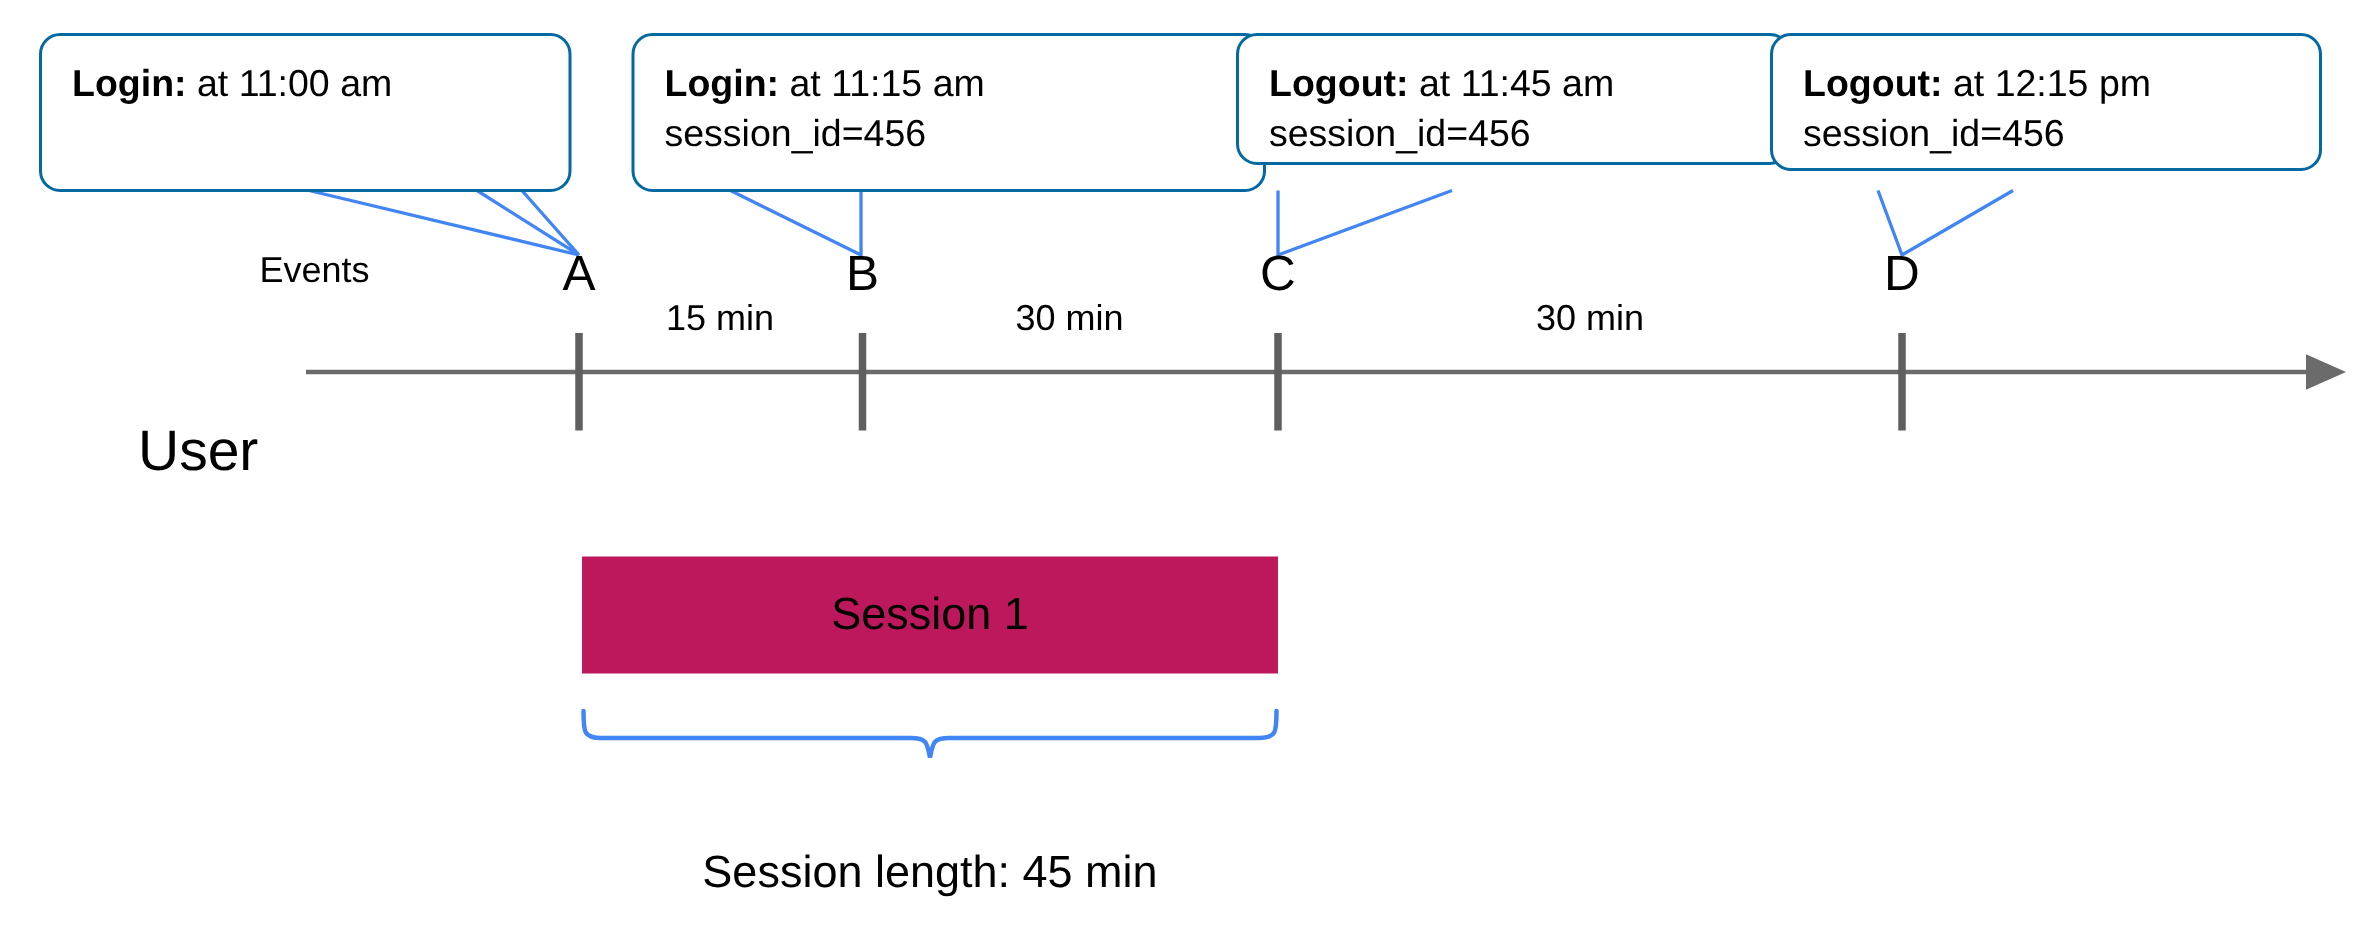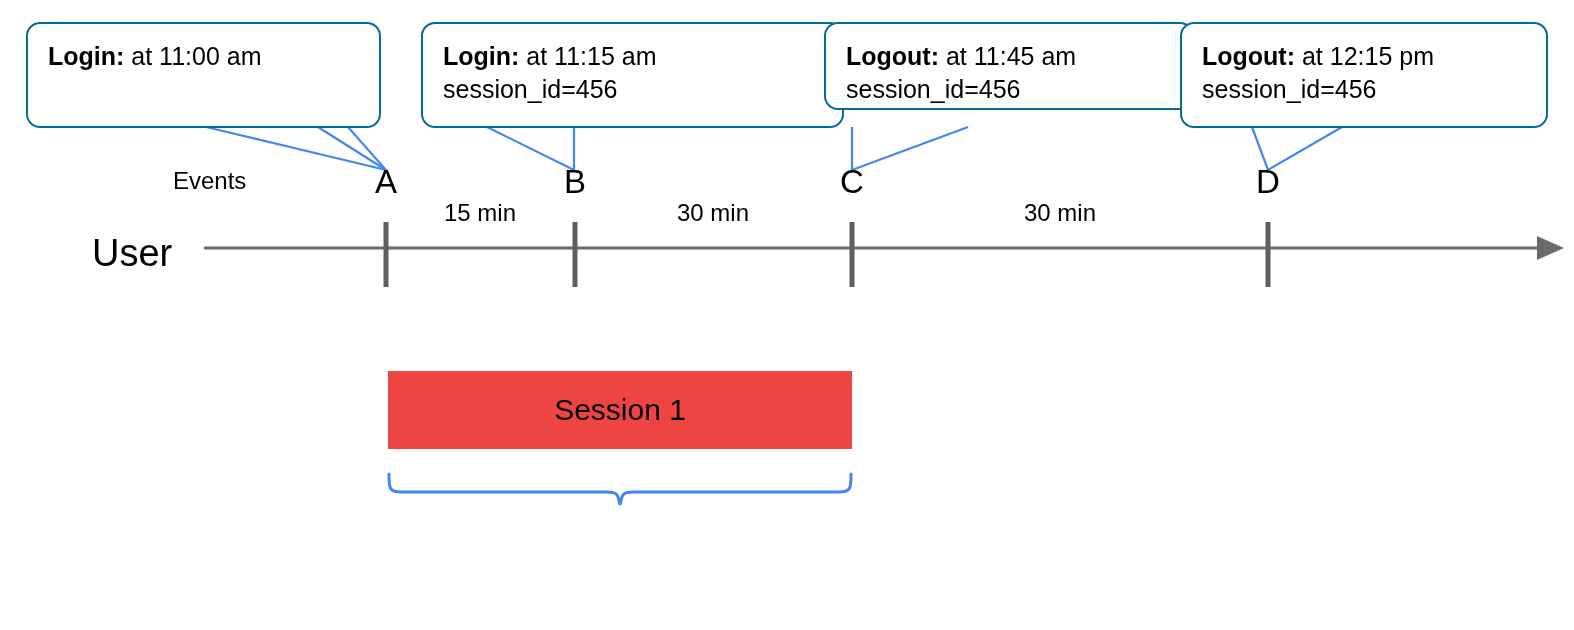--- a/index.html
+++ b/index.html
@@ -46,20 +46,21 @@
   .callout .line2 {
     display: block;
   }
 
   
   .lane-label {
     position: absolute;
     font-size: 38px;
     color: #000000;
     white-space: nowrap;
+    margin-top: 48px;
   }
   .events-label {
     position: absolute;
     font-size: 24px;
     color: #000000;
     white-space: nowrap;
   }
   .event-letter {
     position: absolute;
     font-size: 33px;
@@ -71,21 +72,21 @@
     position: absolute;
     font-size: 24px;
     color: #000000;
     text-align: center;
     white-space: nowrap;
   }
 
   
   .session-bar {
     position: absolute;
-    background: #ef4444;
+    background: #be185d;
     display: flex;
     align-items: center;
     justify-content: center;
     font-size: 30px;
     color: #000000;
   }
 
   .caption {
     position: absolute;
     font-size: 30px;
@@ -118,21 +119,21 @@
   <div class="callout" style="left:421px; top:22px; width:423px; height:106px;">
     <span class="lead">Login:</span><span> at 11:15 am</span>
     <span class="line2">session_id=456</span>
   </div>
 
   <div class="callout" style="left:807px; top:22px; width:370px; height:88px;margin-left:17px;">
     <span class="lead">Logout:</span><span> at 11:45 am</span>
     <span class="line2">session_id=456</span>
   </div>
 
-  <div class="callout" style="left:1180px; top:22px; width:368px; height:106px;">
+  <div class="callout" style="left:1180px; top:22px; width:368px; height:92px;">
     <span class="lead">Logout:</span><span> at 12:15 pm</span>
     <span class="line2">session_id=456</span>
   </div>
 
   <div class="events-label" style="left:173px; top:167px;">Events</div>
 
   <div class="lane-label" style="left:92px; top:232px;">User</div>
 
   <div class="event-letter" style="left:366px; top:163px; width:40px;">A</div>
   <div class="event-letter" style="left:555px; top:163px; width:40px;">B</div>
@@ -163,14 +164,15 @@
              C 618,492 618,495 620,505
              C 622,495 622,492 633,492
              L 839,492
              C 851,492 851,488 851,474" fill="none" stroke="#4285f4" stroke-width="3" stroke-linecap="round"></path>
   </svg>
 
   <div class="session-bar" style="left:388px; top:371px; width:464px; height:78px;">
     <span>Session 1</span>
   </div>
 
+  <div class="caption" style="left:420px; top:565px; width:400px;">Session length: 45 min</div>
 
 </div>
 
 </body></html>

